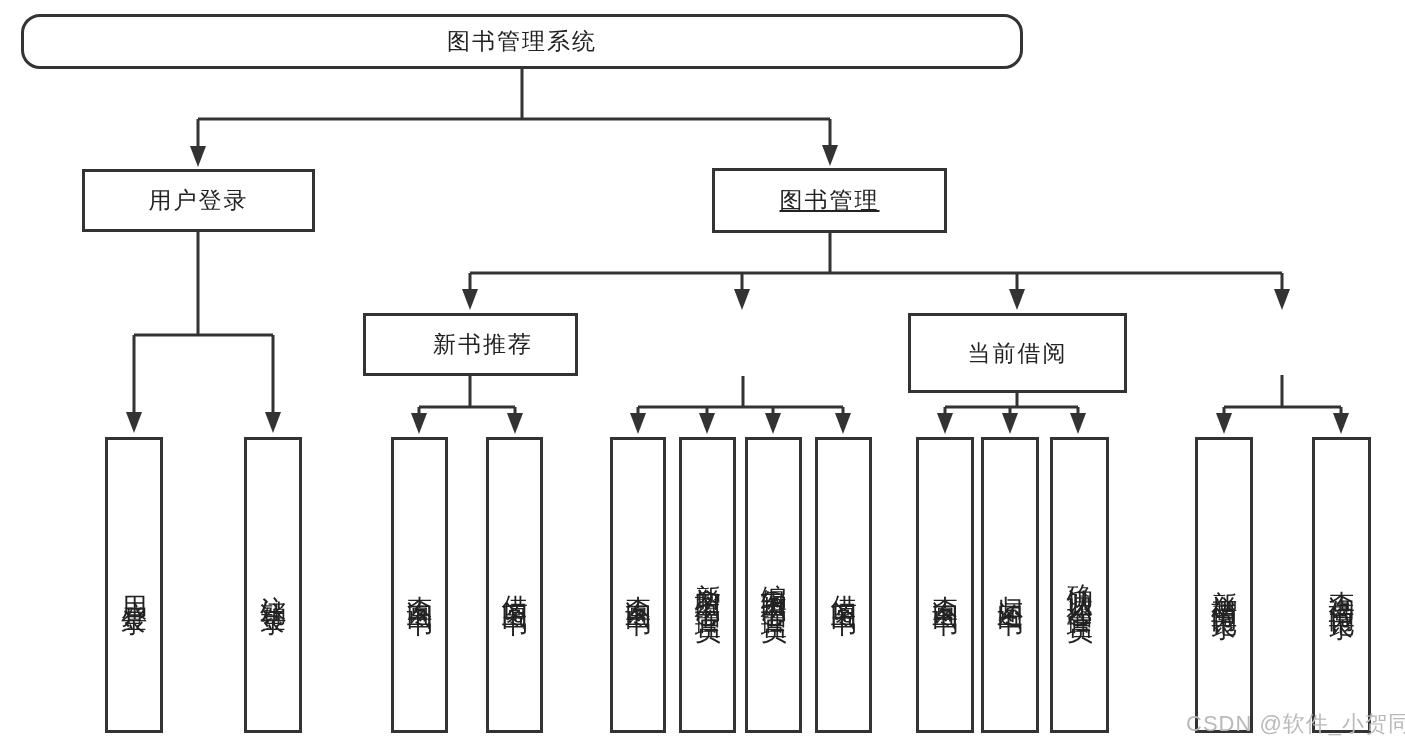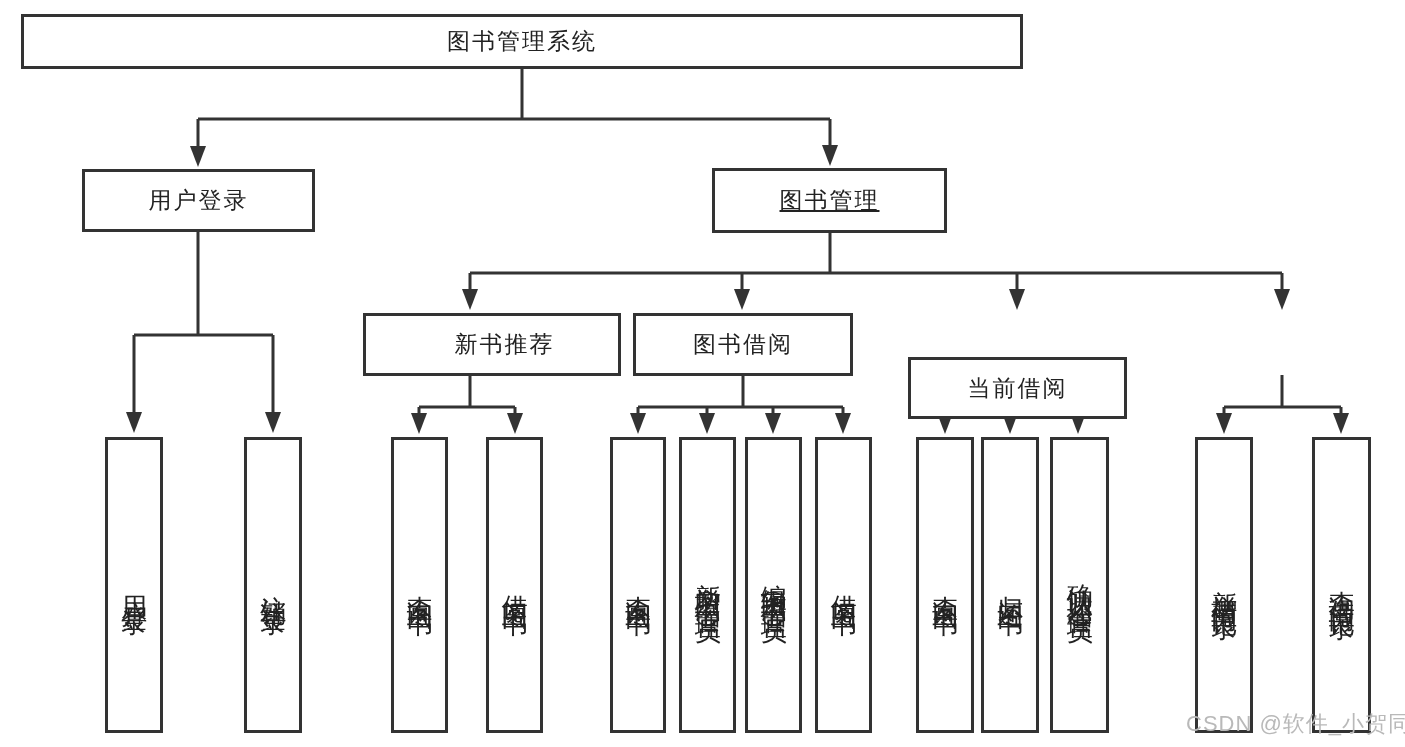--- a/index.html
+++ b/index.html
@@ -82,28 +82,27 @@
       <polygon points="765,413 781,413 773,434"></polygon>
       <polygon points="835,413 851,413 843,434"></polygon>
       <polygon points="937,413 953,413 945,434"></polygon>
       <polygon points="1002,413 1018,413 1010,434"></polygon>
       <polygon points="1070,413 1086,413 1078,434"></polygon>
       <polygon points="1216,413 1232,413 1224,434"></polygon>
       <polygon points="1333,413 1349,413 1341,434"></polygon>
     </g>
   </svg>
 
-  <div class="node" style="left:21px; top:14px; width:1002px; height:55px;">图书管理系统</div>
+  <div class="node" style="left:21px; top:14px; width:1002px; height:55px;border-radius:19px;">图书管理系统</div>
 
   <div class="node" style="left:82px; top:169px; width:233px; height:63px;">用户登录</div>
   <div class="node" style="left:712px; top:168px; width:235px; height:65px;text-decoration:underline;">图书管理</div>
 
-  <div class="node" style="left:363px; top:313px; width:258px; height:63px;padding-left:25px;">新书推荐</div>
-  <div class="node" style="left:633px; top:313px; width:220px; height:63px;">图书借阅</div>
-  <div class="node" style="left:908px; top:313px; width:219px; height:62px;margin-top:44px;">当前借阅</div>
+  <div class="node" style="left:363px; top:313px; width:215px; height:63px;padding-left:25px;">新书推荐</div>
+  <div class="node" style="left:908px; top:313px; width:219px; height:80px;">当前借阅</div>
 
   <div class="node leaf" style="left:105px; top:437px; width:58px; height:296px;">
     <span class="vtext">用户登录</span>
   </div>
   <div class="node leaf" style="left:244px; top:437px; width:58px; height:296px;">
     <span class="vtext">注销登录</span>
   </div>
 
   <div class="node leaf" style="left:391px; top:437px; width:57px; height:296px;">
     <span class="vtext">查询图书</span>

